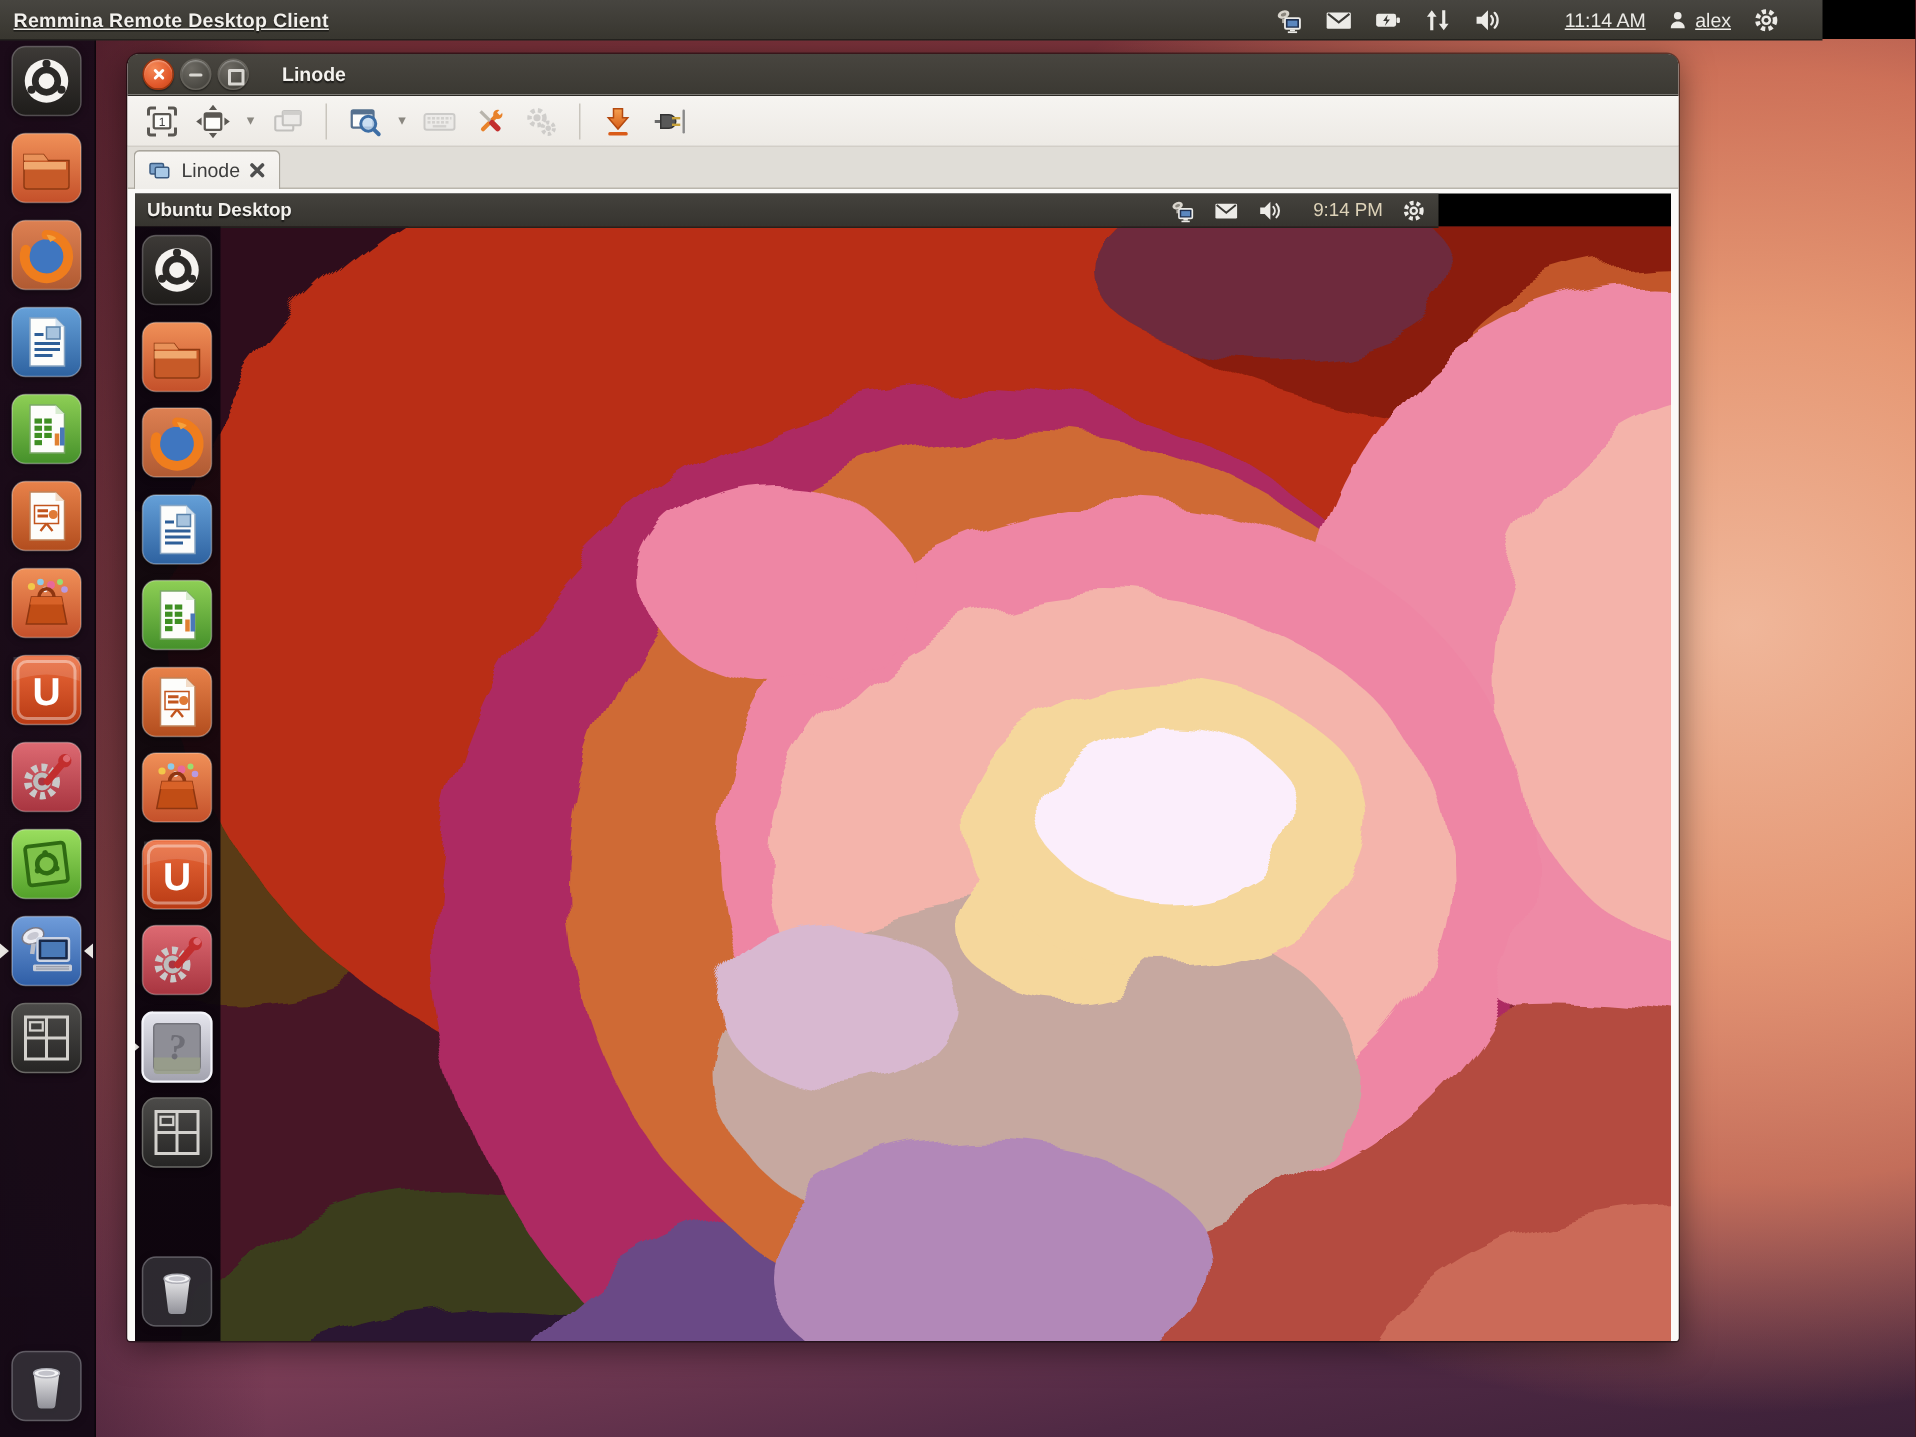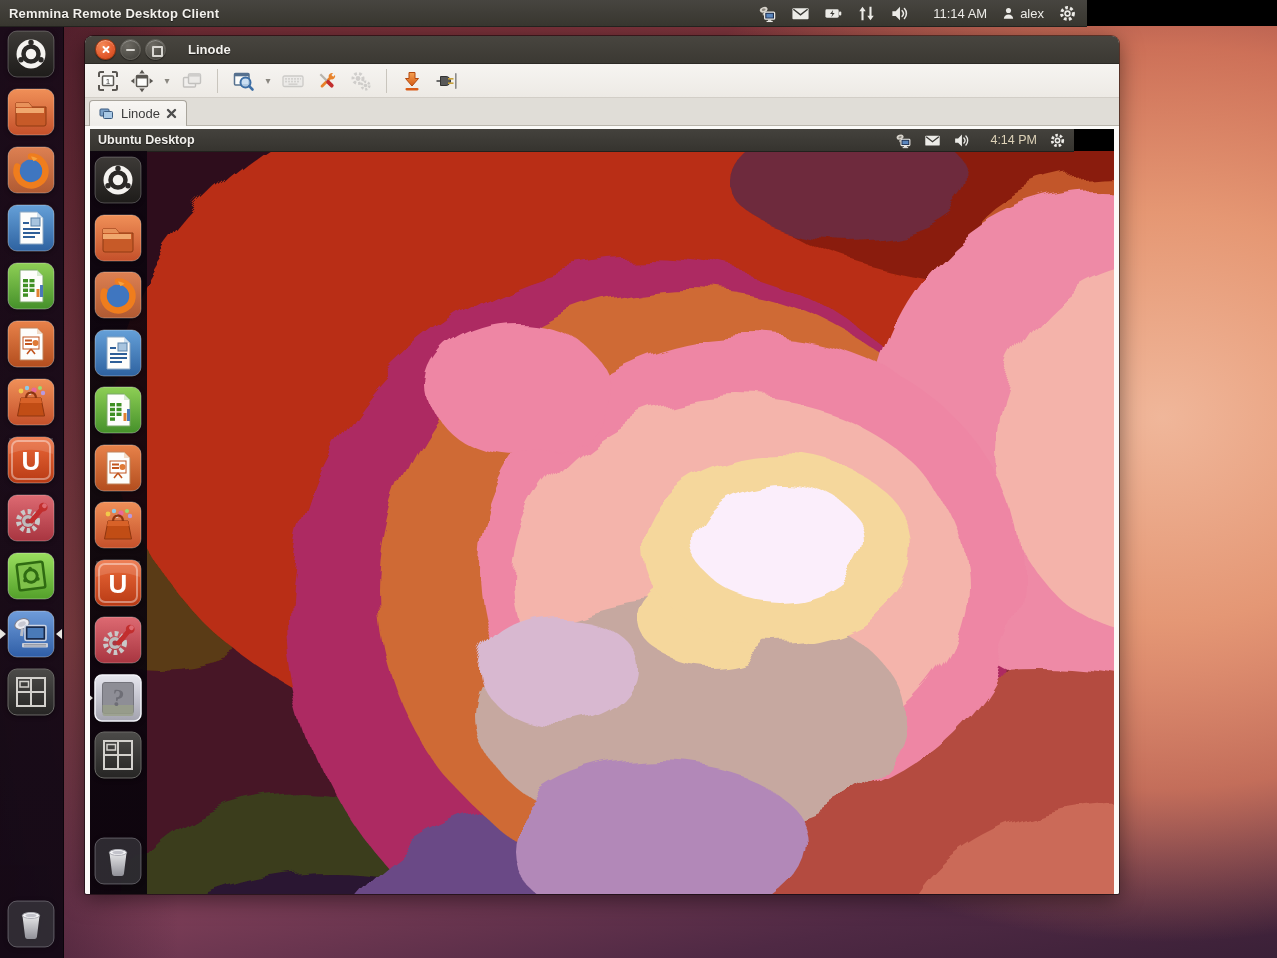--- a/index.html
+++ b/index.html
@@ -9,27 +9,27 @@
 
   
   .desktop{position:absolute;left:0;top:26px;width:1277px;height:932px;
     background:
       radial-gradient(780px 640px at 91% 42%, rgba(244,188,158,.95) 0%, rgba(238,160,120,.9) 32%, rgba(228,130,95,.75) 58%, rgba(210,100,80,0) 82%),
       linear-gradient(168deg,#6e2a34 0%,#8d3f45 28%,#a2504e 52%,#84415a 74%,#4f2944 90%,#3a2037 100%);}
   .desktop::after{content:"";position:absolute;inset:0;
       background:linear-gradient(to right, rgba(30,12,30,.55), rgba(30,12,30,0) 14%);}
 
   
-  .hpanel{position:absolute;left:0;top:0;width:1087px;height:26px;z-index:60;
+  .hpanel{position:absolute;left:0;top:0;width:1215px;height:26px;z-index:60;
     background:linear-gradient(#474540,#38362f);border-bottom:1px solid #23221e;
-    display:flex;align-items:center;color:#f2f0ec;}
+    display:flex;align-items:center;color:#f2f0ec;text-decoration:underline;}
   .hpanel .apptitle{font-weight:bold;font-size:13px;padding-left:9px;letter-spacing:.2px;
     text-shadow:0 1px 1px rgba(0,0,0,.6);}
   .hpanel .spacer{flex:1;}
-  .traybox{display:flex;align-items:center;gap:14px;padding-right:10px;}
+  .traybox{display:flex;align-items:center;gap:14px;padding-right:28px;}
   .traybox .ticon{display:flex;align-items:center;}
   .traybox svg{width:19px;height:19px;display:block;}
   .clock{font-size:13px;color:#ecebe7;}
   .userbox{display:flex;align-items:flex-end;gap:4px;font-size:13px;color:#ecebe7;}
   .userbox svg{width:15px;height:15px;}
 
   
   .launcher{position:absolute;left:0;top:26px;width:63px;height:932px;z-index:50;
     background:linear-gradient(rgba(24,10,24,.92),rgba(18,8,20,.94));
     border-right:1px solid rgba(0,0,0,.5);}
@@ -72,21 +72,21 @@
   .tab{height:25px;background:linear-gradient(#f7f5f2,#efede9);border:1px solid #a9a59c;border-bottom:none;
     border-radius:4px 4px 0 0;display:flex;align-items:center;gap:6px;padding:0 9px;margin-bottom:-1px;}
   .tab svg{display:block;}
   .tablabel{font-size:13px;color:#3c3c3c;}
 
   .viewer{flex:1;background:#fbfaf8;display:flex;justify-content:center;align-items:flex-start;
     padding-top:3px;border-radius:0 0 2px 2px;}
 
   
   .rscreen{width:1024px;height:765px;position:relative;overflow:hidden;background:#000;}
-  .rpanel{position:absolute;left:0;top:0;width:984px;height:22px;
+  .rpanel{position:absolute;left:0;top:0;width:869px;height:22px;
     background:linear-gradient(#44423d,#36342f);border-bottom:1px solid #22211d;
     display:flex;align-items:center;color:#f2f0ec;z-index:5;}
   .rpanel .rtitle{font-weight:bold;font-size:12.5px;padding-left:8px;text-shadow:0 1px 1px rgba(0,0,0,.6);}
   .rpanel .spacer{flex:1;}
   .rtray{display:flex;align-items:center;gap:12px;padding-right:8px;}
   .rtray svg{width:17px;height:17px;display:block;}
   .rclock{font-size:12.5px;color:#ddd2b8;}
   .rwall{position:absolute;left:0;top:22px;width:1024px;height:743px;}
   .rwall svg{display:block;}
   .rlauncher{position:absolute;left:0;top:22px;width:57px;height:743px;z-index:6;
@@ -602,21 +602,21 @@
                 <svg>
                   <use href="#sym-tray-mail"></use>
                 </svg>
               </div>
               <div class="ticon">
                 <svg>
                   <use href="#sym-tray-volume"></use>
                 </svg>
               </div>
             </span>
-          <span class="rclock">4:14 PM</span>
+          <span class="rclock">9:14 PM</span>
           <svg style="width:17px;height:17px">
               <use href="#sym-tray-gear"></use>
             </svg>
         </span>
       </div>
 
       <div class="rwall">
         <svg width="1024" height="743" viewBox="0 0 1024 743">
           <filter id="wob" x="-10%" y="-10%" width="120%" height="120%">
             <feTurbulence type="fractalNoise" baseFrequency="0.013" numOctaves="3" seed="11" result="n"></feTurbulence>

